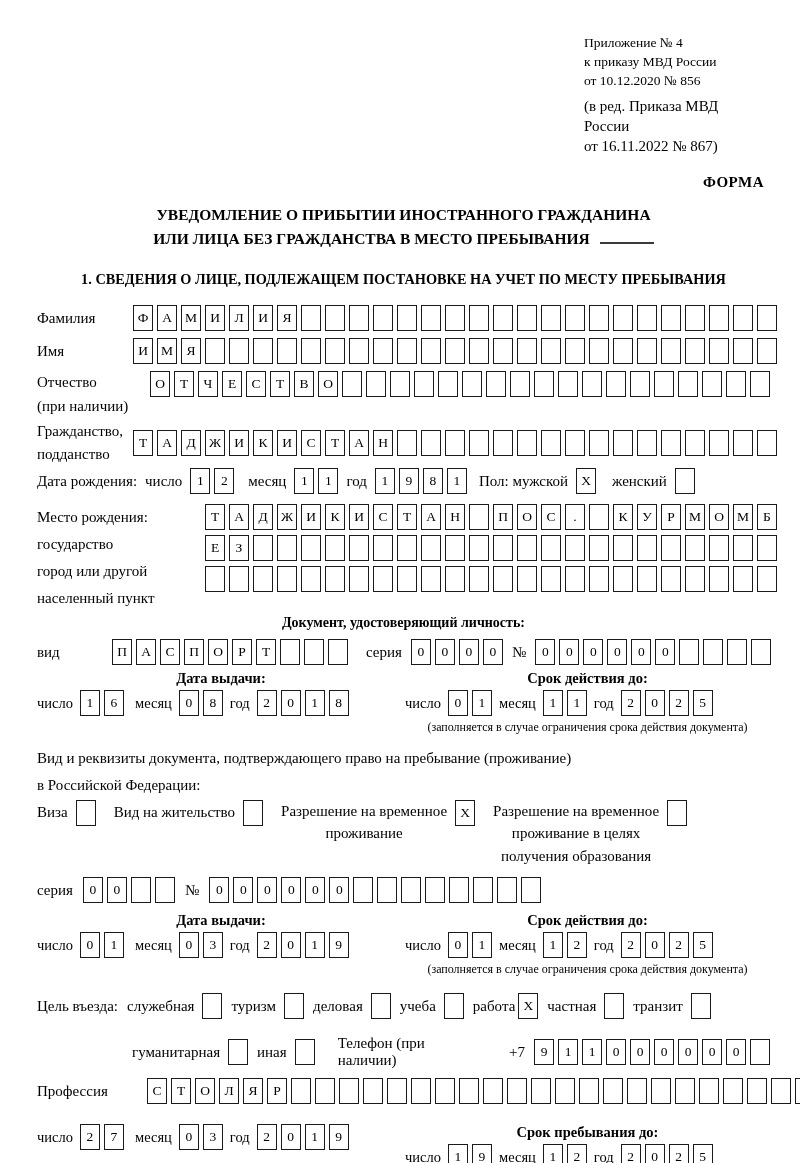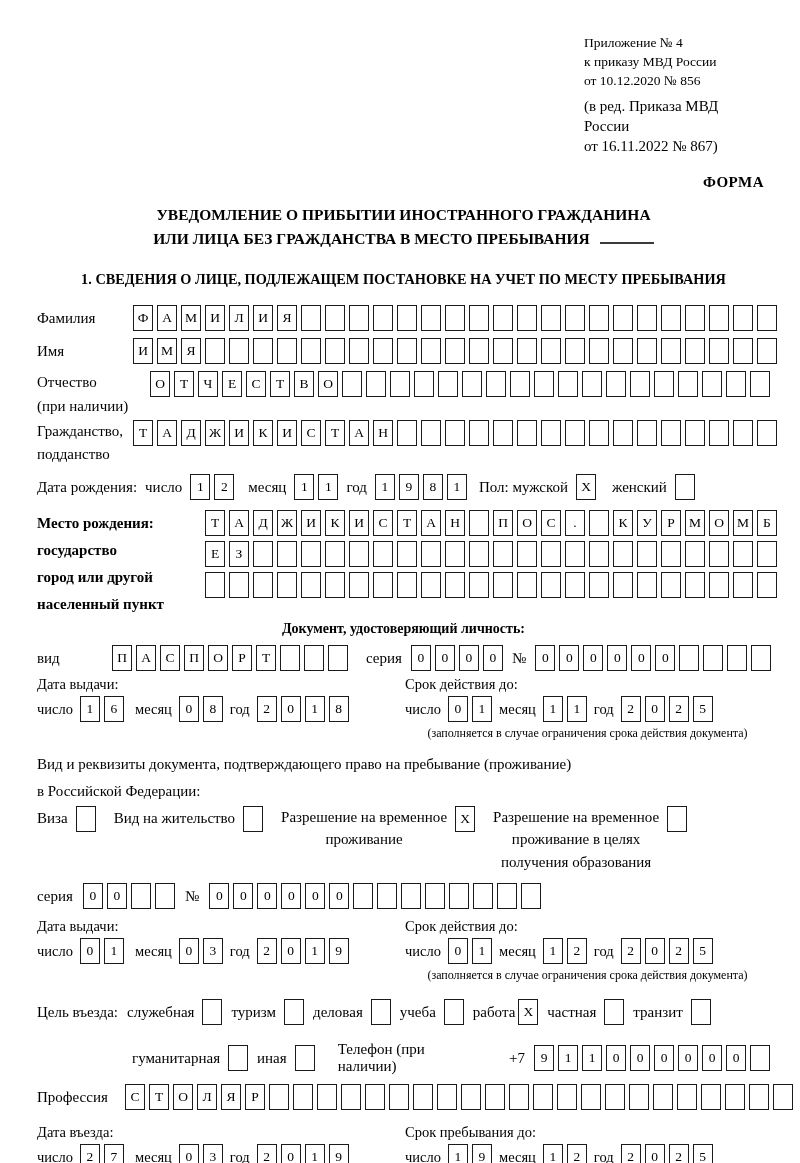--- a/index.html
+++ b/index.html
@@ -12,27 +12,27 @@
   .blank{display:inline-block;width:54px;border-bottom:2.2px solid #3a3a3a;height:12px;margin-left:10px;}
   .sec{text-align:center;font-weight:bold;font-size:14.3px;margin:20px 0 17px;}
   .row{display:flex;align-items:center;margin-bottom:7px;}
   .rowt{display:flex;align-items:flex-start;margin-bottom:7px;}
   .cells{display:flex;gap:4px;flex:none;}
   .cells .cell{box-sizing:border-box;width:20px;height:26px;border:1.6px solid #1b1b1b;display:inline-flex;align-items:center;justify-content:center;font-size:13.5px;flex:none;background:#fff;}
   .lbl{flex:none;}
   .w96{width:96px;}
   .w113{width:113px;}
   .lbl2{line-height:1.55;}
-  .mplabel{width:168px;line-height:1.8;flex:none;font-weight:bold;}
+  .mplabel{width:168px;line-height:1.8;flex:none;}
   .stack{display:flex;flex-direction:column;gap:5px;}
   .doc-heading{text-align:center;font-weight:bold;font-size:14px;margin:2px 0 8px;}
   .dateblock{display:flex;align-items:flex-start;margin-bottom:6px;}
   .dategrp-l{width:368px;flex:none;}
   .dategrp-r{flex:1;}
-  .dategrp-hd{text-align:left;font-size:14.5px;margin-bottom:3px;}
+  .dategrp-hd{text-align:center;font-size:14.5px;margin-bottom:3px;font-weight:bold;}
   .dateline{display:flex;align-items:center;gap:7px;font-size:14.5px;}
   .note{font-size:12px;text-align:center;margin-top:4px;}
   .intro{margin:10px 0 2px;line-height:1.75;}
   .ckgap{display:flex;align-items:center;gap:8px;flex:none;}
   .ctr{text-align:center;line-height:1.5;}
   .optline{display:flex;align-items:center;gap:9px;margin-bottom:8px;flex-wrap:nowrap;margin-top:16px;}
   .sp{flex:none;}
 </style>
 </head>
 <body>
@@ -151,21 +151,21 @@
         <span class="cell"></span>
         <span class="cell"></span>
         <span class="cell"></span>
         <span class="cell"></span>
         <span class="cell"></span>
         <span class="cell"></span>
         <span class="cell"></span>
       </span>
   </div>
 
-  <div class="rowt" style="margin-bottom:8px;">
+  <div class="rowt" style="margin-bottom:2px;align-items:center;">
     <span class="lbl lbl2 w96">
       <span style="display:block">Гражданство,</span>
       <span style="display:block">подданство</span>
     </span>
     <span class="cells">
         <span class="cell">Т</span>
         <span class="cell">А</span>
         <span class="cell">Д</span>
         <span class="cell">Ж</span>
         <span class="cell">И</span>
@@ -578,21 +578,21 @@
         <span class="cell">0</span>
         <span class="cell">0</span>
         <span class="cell">0</span>
         <span class="cell">0</span>
         <span class="cell">0</span>
         <span class="cell">0</span>
         <span class="cell"></span>
       </span>
   </div>
 
-  <div class="row" style="margin-bottom:14px;">
+  <div class="row" style="margin-bottom:20px;gap:22px;">
     <span class="lbl" style="width:88px;">Профессия</span>
     <span class="cells">
         <span class="cell">С</span>
         <span class="cell">Т</span>
         <span class="cell">О</span>
         <span class="cell">Л</span>
         <span class="cell">Я</span>
         <span class="cell">Р</span>
         <span class="cell"></span>
         <span class="cell"></span>
@@ -614,21 +614,20 @@
         <span class="cell"></span>
         <span class="cell"></span>
         <span class="cell"></span>
         <span class="cell"></span>
         <span class="cell"></span>
       </span>
   </div>
 
   <div class="dateblock" style="margin-bottom:9px;">
     <div class="dategrp-l">
-      <div class="dategrp-hd">Дата въезда:</div>
       <div class="dateline">
         <span>число</span>
         <span class="cells">
             <span class="cell">2</span>
             <span class="cell">7</span>
           </span>
         <span style="margin-left:4px;">месяц</span>
         <span class="cells">
             <span class="cell">0</span>
             <span class="cell">3</span>

